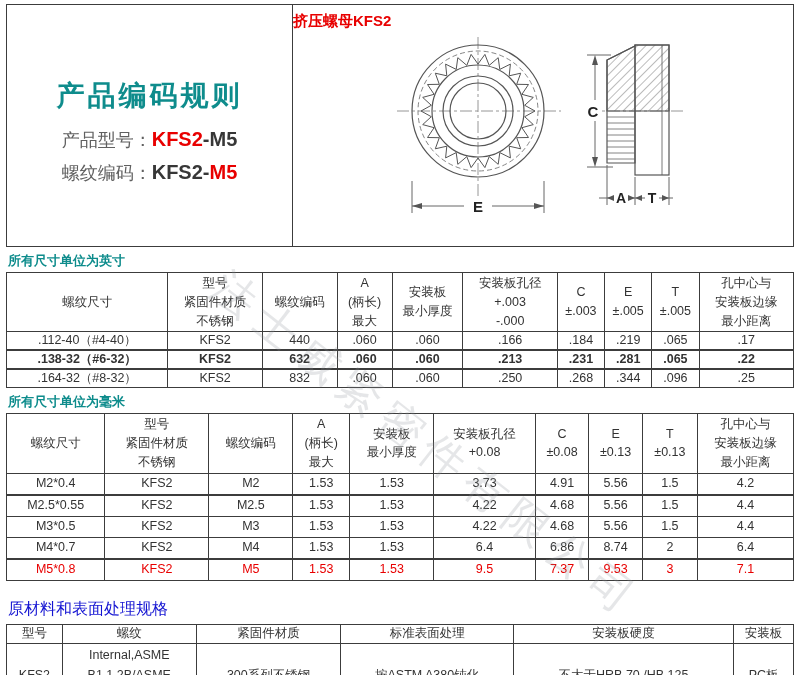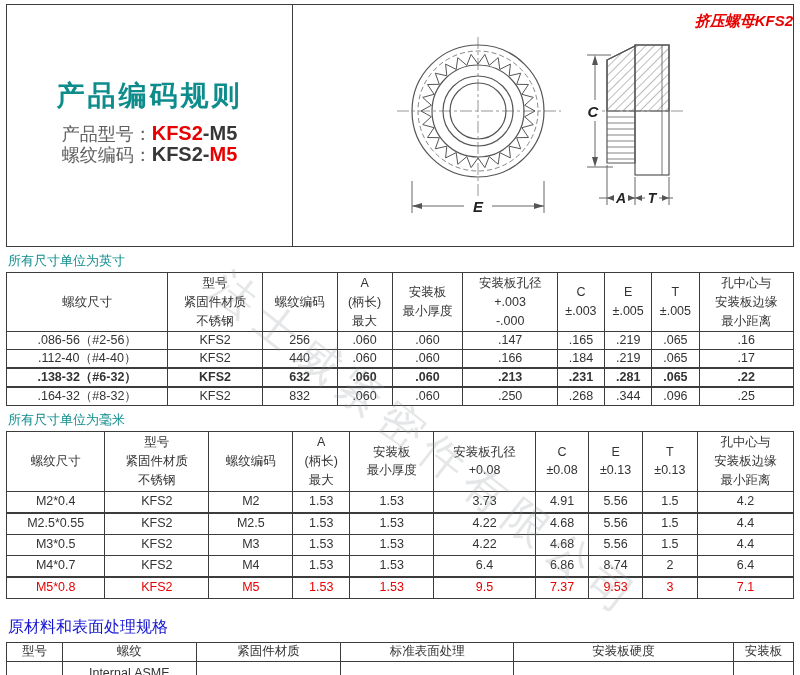--- a/index.html
+++ b/index.html
@@ -7,31 +7,31 @@
   }
   html,body{margin:0;padding:0;background:#fff;}
   body{font-family:"Liberation Sans","DejaVu Sans",sans-serif;color:var(--ink);}
   .page{position:relative;width:800px;height:675px;overflow:hidden;background:#fff;}
 
   
   .top-box{margin:4px 6px 0 6px;height:241px;border:1px solid var(--line);display:flex;}
   .top-left{width:286px;border-right:1px solid var(--line);text-align:center;}
   .coding-title{margin-top:72px;font-size:28px;font-weight:700;color:var(--teal);letter-spacing:3px;}
   .coding-lines{display:inline-block;text-align:left;margin-top:8px;}
-  .coding-line{font-size:18px;line-height:20px;white-space:nowrap;}
+  .coding-line{font-size:18px;line-height:32px;white-space:nowrap;}
   .coding-line .lbl{color:#606060;}
   .code{font-size:20px;font-weight:600;color:#373737;}
   .code.red,.red{color:var(--red);}
-  .top-right{flex:1;text-align:right;position:relative;font-style:italic;}
+  .top-right{flex:1;text-align:left;position:relative;}
   .drawing-title{margin-top:7px;font-size:15px;font-weight:700;color:var(--red);}
   .drawing-subtitle{margin-top:4px;font-size:15px;color:#141414;letter-spacing:1px;}
   .drawing-svg{display:block;margin:2px auto 0 auto;}
 
   
-  .unit-note{color:var(--teal);font-size:13px;font-weight:400;margin:5px 0 2px 8px;}
+  .unit-note{color:var(--teal);font-size:13px;font-weight:700;margin:5px 0 2px 8px;}
   .material-title{color:var(--blue);font-size:16px;font-weight:400;margin:18px 0 4px 8px;}
 
   
   table{border-collapse:collapse;table-layout:fixed;width:788px;margin:0 6px;background:transparent;}
   th,td{border:1px solid var(--line);text-align:center;vertical-align:middle;
         font-size:12.5px;color:var(--ink);white-space:pre-line;padding:1px 2px;overflow:hidden;}
   th{font-weight:400;line-height:1.5;height:54px;}
   .dim-table td{height:15px;line-height:1.2;}
   .mm-table td{height:18px;}
   .bold-row td{font-weight:700;border-top:2px solid var(--line);border-bottom:2px solid var(--line);}
@@ -175,32 +175,20 @@
 ±.005</th>
           <th>T
 ±.005</th>
           <th>孔中心与
 安装板边缘
 最小距离</th>
         </tr>
       </thead>
       <tbody>
         <tr>
-          <td>.086-56（#2-56）</td>
-          <td>KFS2</td>
-          <td>256</td>
-          <td>.060</td>
-          <td>.060</td>
-          <td>.147</td>
-          <td>.165</td>
-          <td>.219</td>
-          <td>.065</td>
-          <td>.16</td>
-        </tr>
-        <tr>
           <td>.112-40（#4-40）</td>
           <td>KFS2</td>
           <td>440</td>
           <td>.060</td>
           <td>.060</td>
           <td>.166</td>
           <td>.184</td>
           <td>.219</td>
           <td>.065</td>
           <td>.17</td>

